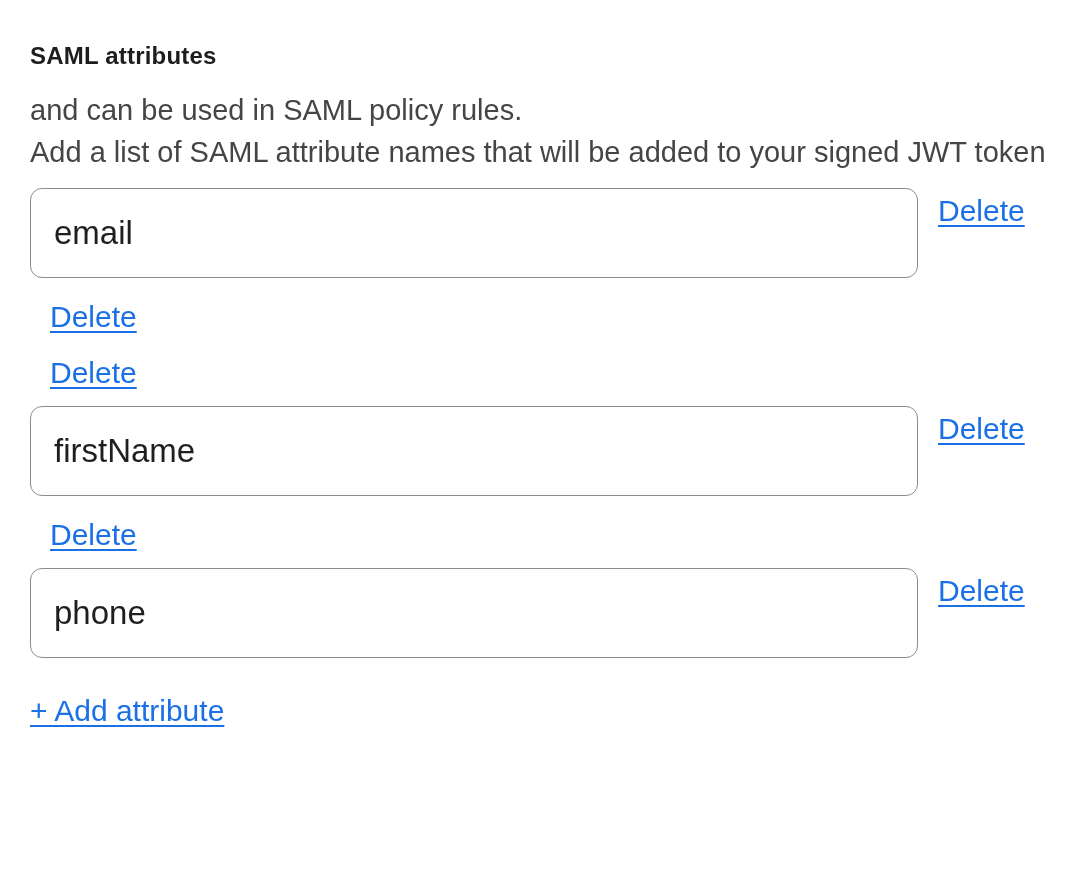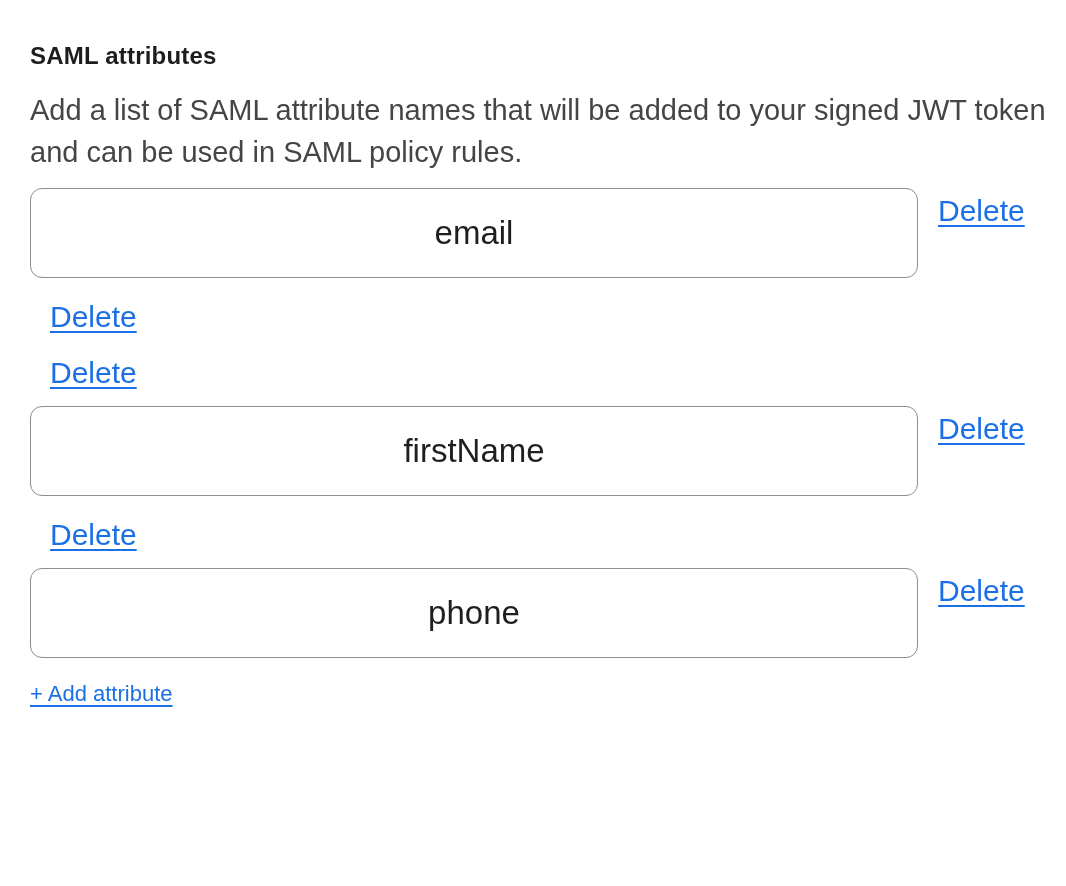--- a/index.html
+++ b/index.html
@@ -49,55 +49,54 @@
     width: 888px;
     height: 90px;
     border: 1.5px solid var(--input-border);
     border-radius: 12px;
     background: #ffffff;
     padding: 0 23px;
     font-family: inherit;
     font-size: 33px;
     color: var(--input-text);
     outline: none;
-    text-align: center;
   }
   a.delete-link {
     display: inline-block;
     margin: 6px 0 0 20px;
     font-size: 30px;
     line-height: 34px;
     color: var(--link);
     text-decoration: underline;
     text-decoration-thickness: 2px;
     text-underline-offset: 4px;
     cursor: pointer;
   }
   a.add-link {
     display: inline-block;
-    margin-top: 2px;
-    font-size: 22px;
+    margin-top: 19px;
+    font-size: 30px;
     line-height: 36px;
     color: var(--link);
     text-decoration: underline;
     text-decoration-thickness: 2px;
     text-underline-offset: 4px;
     cursor: pointer;
   }
 </style>
 </head>
 <body>
 
 <main>
 
   <h2 class="section-title">SAML attributes</h2>
 
   <p class="section-description">
+    <span class="line">and can be used in SAML policy rules.</span>
     <span class="line">Add a list of SAML attribute names that will be added to your signed JWT token</span>
-    <span class="line">and can be used in SAML policy rules.</span>
   </p>
 
   <div class="attr-rows">
 
     <div class="attr-row">
       <input class="attr-input" type="text" value="email" style="">
       <a class="delete-link" href="#">Delete</a>
     </div>
 
     <div class="attr-row">

